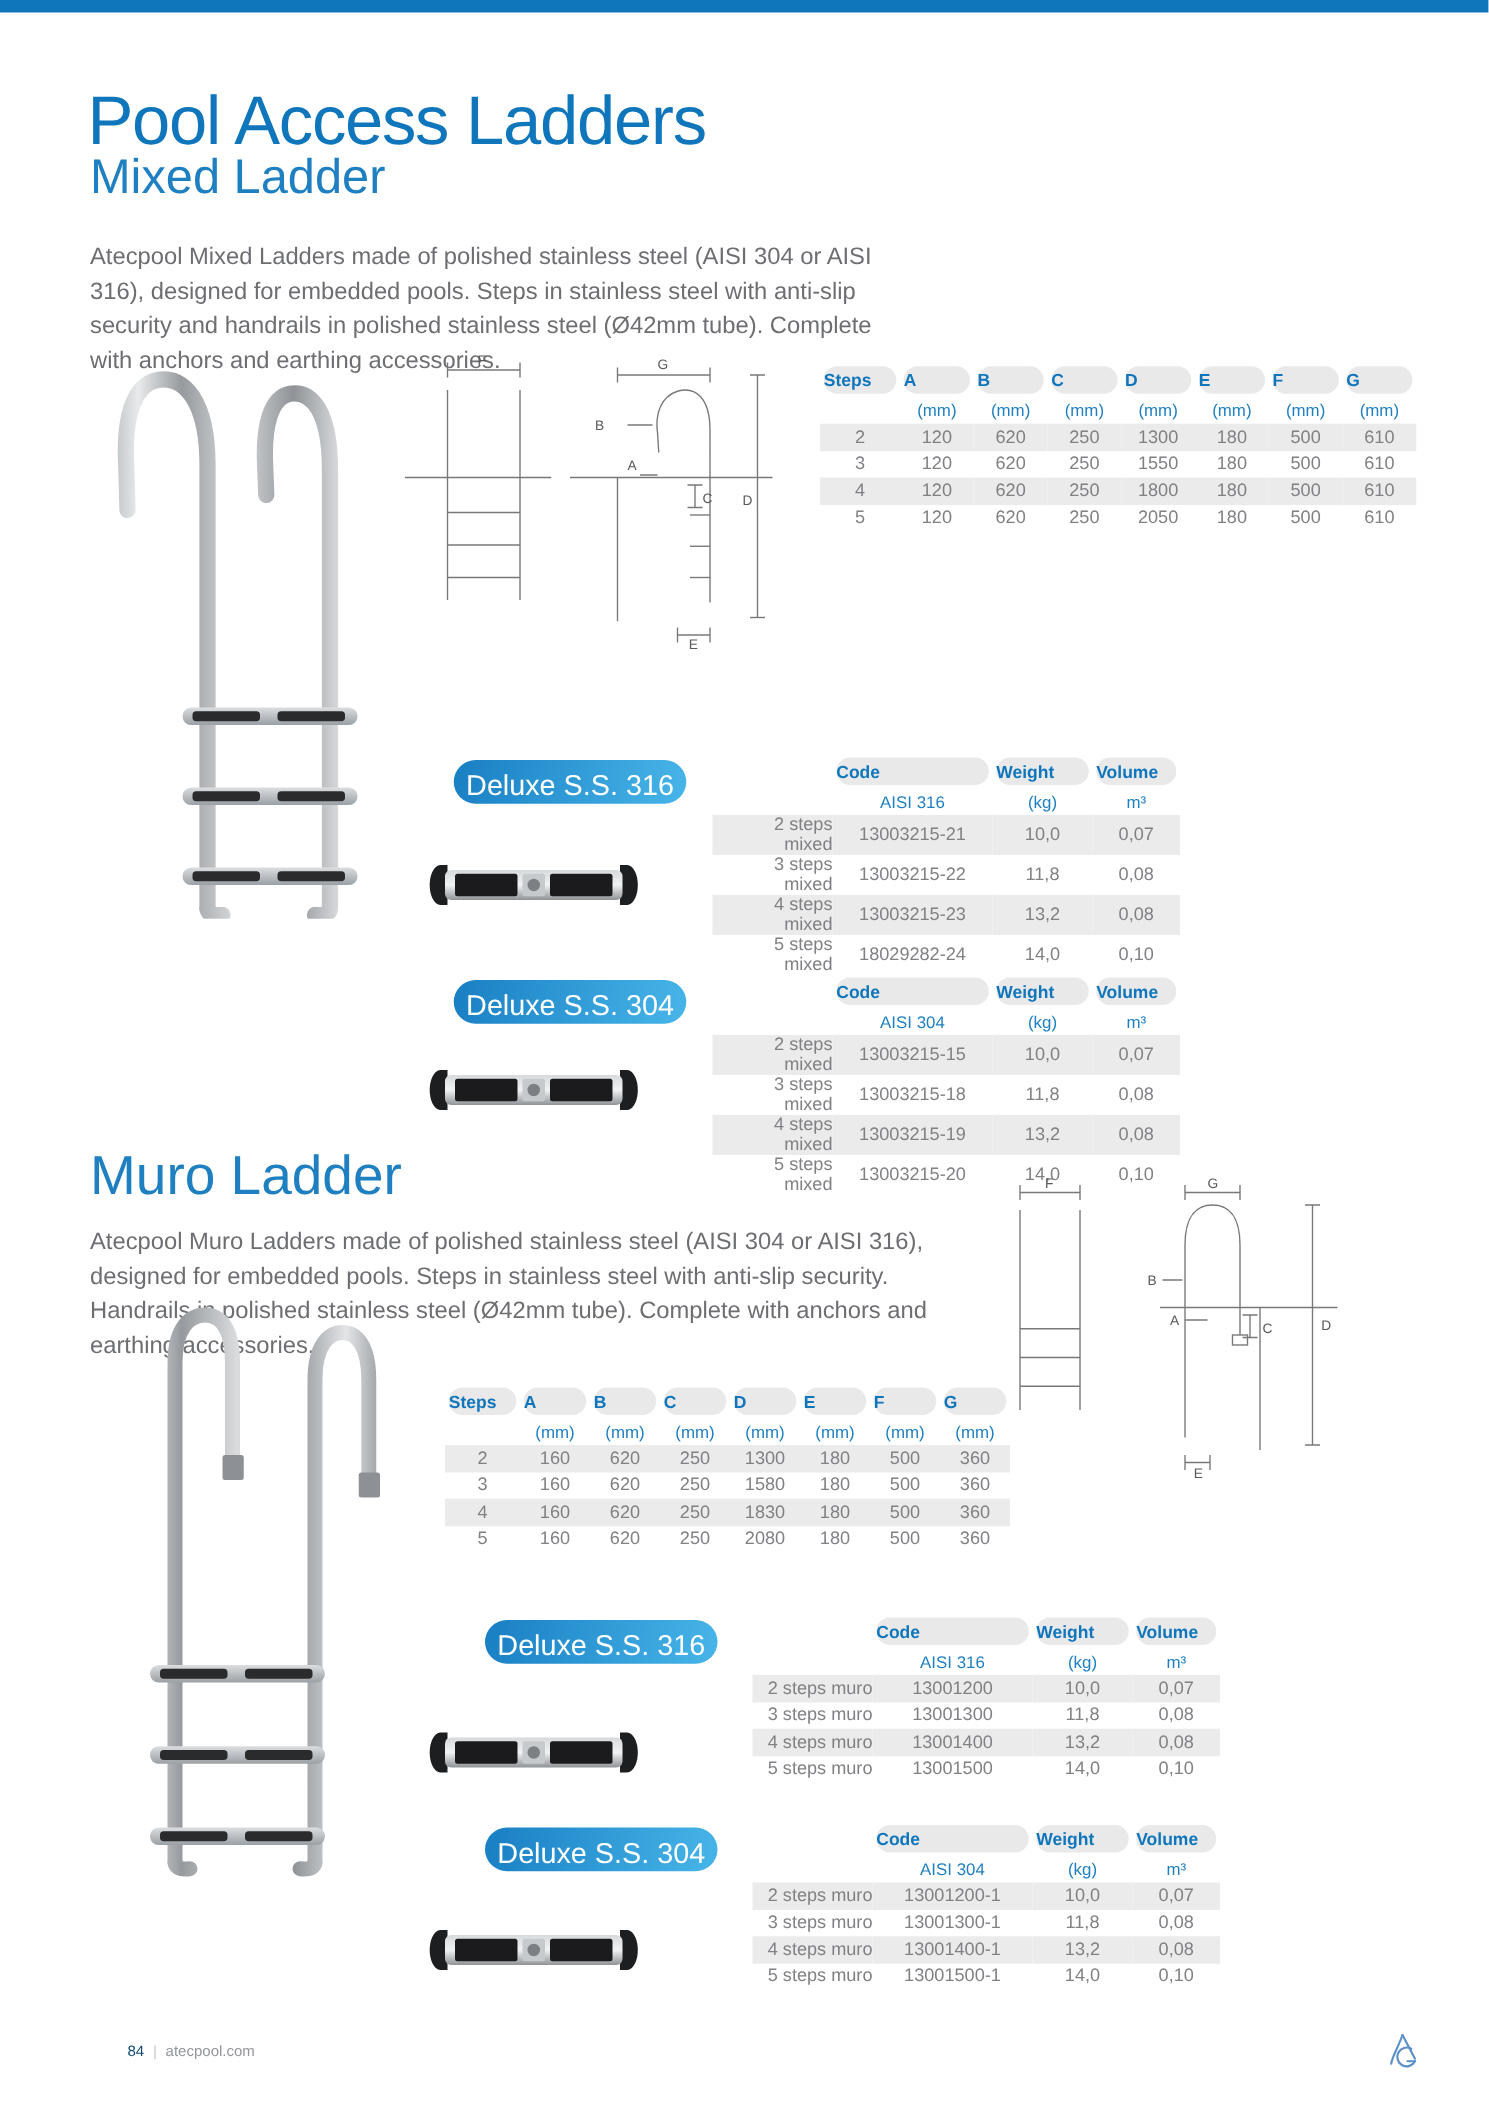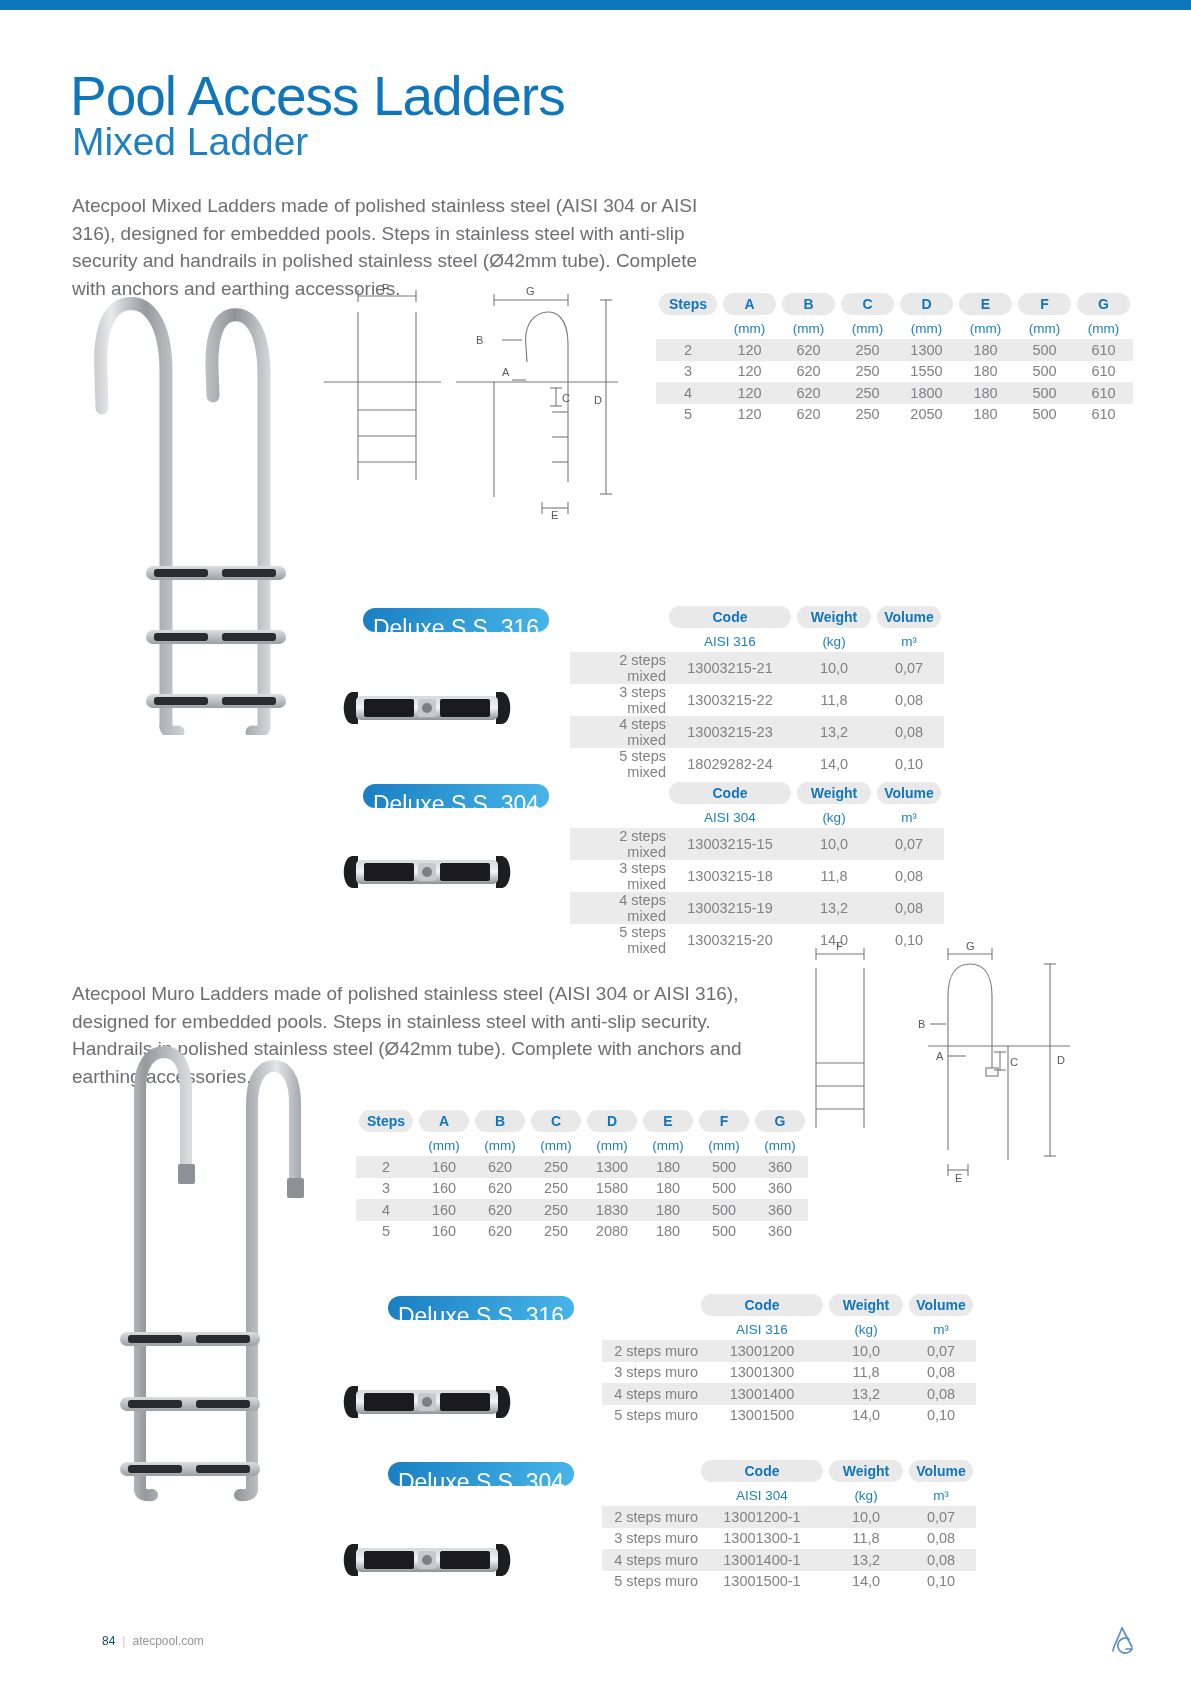--- a/index.html
+++ b/index.html
@@ -9,27 +9,27 @@
   .title{position:absolute;left:70px;top:64px;font-size:55px;font-weight:normal;
          color:#1076bc;letter-spacing:-1px;}
   .section-heading{position:absolute;color:#1e7fc1;font-weight:400;}
   .desc{position:absolute;font-size:19px;line-height:27.5px;color:#6d6e71;}
 
   
   table.dt{position:absolute;border-collapse:collapse;table-layout:fixed;
            font-size:14.5px;color:#808184;}
   .dt th{padding:0 3px;font-weight:bold;height:24px;vertical-align:top;}
   .dt .pill{display:block;background:#e9e9e9;border-radius:12px;color:#1076bc;
-            font-size:14px;font-weight:bold;line-height:22px;height:22px;text-align:center;}
+            font-size:14px;font-weight:bold;line-height:22px;height:22px;text-align:left;}
   .dt tr.sub td{color:#1e7fc1;font-size:13.5px;height:22px;background:none;text-align:center;}
   .dt td{text-align:center;height:21.5px;padding:0;}
   .dt tbody tr:nth-child(odd) td{background:#ebebeb;}
   .prod tbody td:first-child{text-align:right;padding-left:8px;}
 
-  .badge{position:absolute;width:186px;height:24px;border-radius:21px;
+  .badge{position:absolute;width:186px;height:35px;border-radius:21px;
          background:linear-gradient(105deg,#1b81c5 5%,#45b3e7 95%);
          color:#fff;font-size:23px;text-align:center;line-height:40px;}
   .abs{position:absolute;}
   .footer{position:absolute;left:62px;top:1634px;font-size:12px;color:#939598;}
   .footer .pgnum{color:#0c4a6e;margin-left:40px;}
   .footer .sep{color:#c7c8ca;padding:0 7px;}
   .diag-label{font-size:11px;fill:#58595b;font-family:"Liberation Sans",sans-serif;}
 </style>
 </head>
 <body>
@@ -342,20 +342,21 @@
         </tr>
         <tr>
           <td>5 steps mixed</td>
           <td>13003215-20</td>
           <td>14,0</td>
           <td>0,10</td>
         </tr>
       </tbody>
   </table>
 
+  <div class="section-heading" style="left:72px;top:916px;font-size:44px;">Muro Ladder</div>
   <div class="desc" style="left:72px;top:980px;width:672px;">Atecpool Muro Ladders made of polished stainless steel (AISI 304 or AISI 316), designed for embedded pools. Steps in stainless steel with anti-slip security. Handrails in polished stainless steel (Ø42mm tube). Complete with anchors and earthing accessories.</div>
 
   <svg class="abs" style="left:66px;top:1032px;" width="248" height="472" viewBox="0 0 248 472">
     <g stroke="url(#tube)" stroke-width="12" fill="none" stroke-linecap="round">
       <path d="M 74,458 L 74,58 C 74,30 86,20 98,20 C 110,20 120,30 120,58 L 120,132"></path>
       <path d="M 186,458 L 186,72 C 186,44 197,34 208,34 C 219,34 229,44 229,72 L 229,146"></path>
       <path d="M 74,458 Q 75,464 86,463"></path>
       <path d="M 186,458 Q 185,464 174,463"></path>
     </g>
     <rect x="112" y="132" width="17" height="20" rx="2" fill="#8d9196"></rect>

